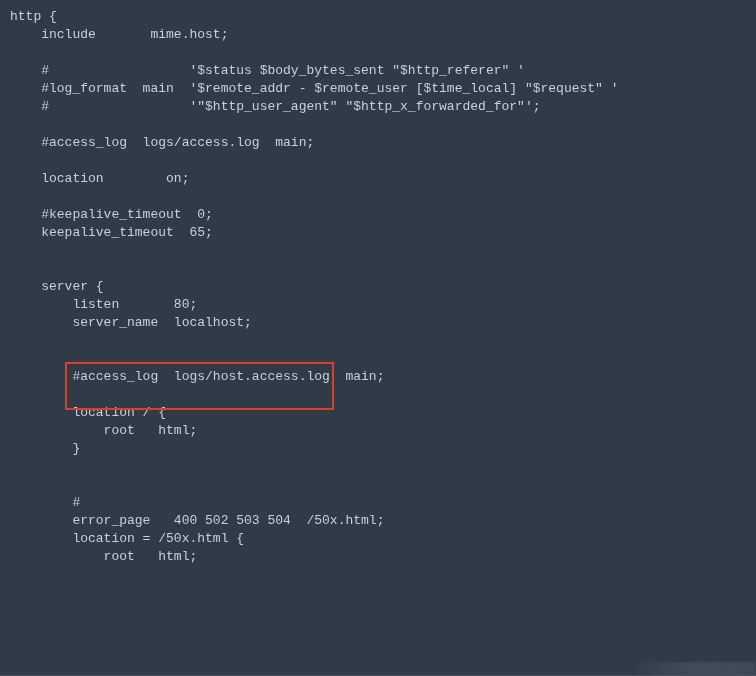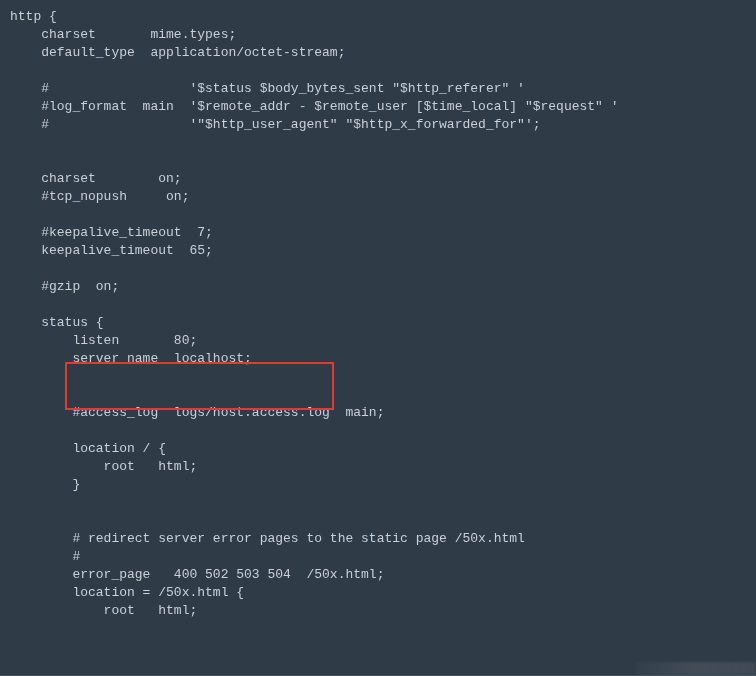--- a/index.html
+++ b/index.html
@@ -48,49 +48,46 @@
       right: 0;
       height: 1px;
       background: #455260;
     }
   </style>
 </head>
 <body>
 
 <div class="code-container">
   <div class="line">http {</div>
-  <div class="line">    charset       mime.types;</div>
-  <div class="line">    default_type  application/octet-stream;</div>
+  <div class="line">    include       mime.host;</div>
   <div class="line"></div>
   <div class="line">    #                  '$status $body_bytes_sent "$http_referer" '</div>
   <div class="line">    #log_format  main  '$remote_addr - $remote_user [$time_local] "$request" '</div>
   <div class="line">    #                  '"$http_user_agent" "$http_x_forwarded_for"';</div>
   <div class="line"></div>
+  <div class="line">    #access_log  logs/access.log  main;</div>
   <div class="line"></div>
-  <div class="line">    charset        on;</div>
-  <div class="line">    #tcp_nopush     on;</div>
+  <div class="line">    location        on;</div>
   <div class="line"></div>
-  <div class="line">    #keepalive_timeout  7;</div>
+  <div class="line">    #keepalive_timeout  0;</div>
   <div class="line">    keepalive_timeout  65;</div>
   <div class="line"></div>
-  <div class="line">    #gzip  on;</div>
   <div class="line"></div>
-  <div class="line">    status {</div>
+  <div class="line">    server {</div>
   <div class="line">        listen       80;</div>
   <div class="line">        server_name  localhost;</div>
   <div class="line"></div>
   <div class="line"></div>
   <div class="line">        #access_log  logs/host.access.log  main;</div>
   <div class="line"></div>
   <div class="line">        location / {</div>
   <div class="line">            root   html;</div>
   <div class="line">        }</div>
   <div class="line"></div>
   <div class="line"></div>
-  <div class="line">        # redirect server error pages to the static page /50x.html</div>
   <div class="line">        #</div>
   <div class="line">        error_page   400 502 503 504  /50x.html;</div>
   <div class="line">        location = /50x.html {</div>
   <div class="line">            root   html;</div>
 
   <div class="highlight-box"></div>
 </div>
 
 <div class="smudge"></div>
 <div class="bottom-border"></div>

